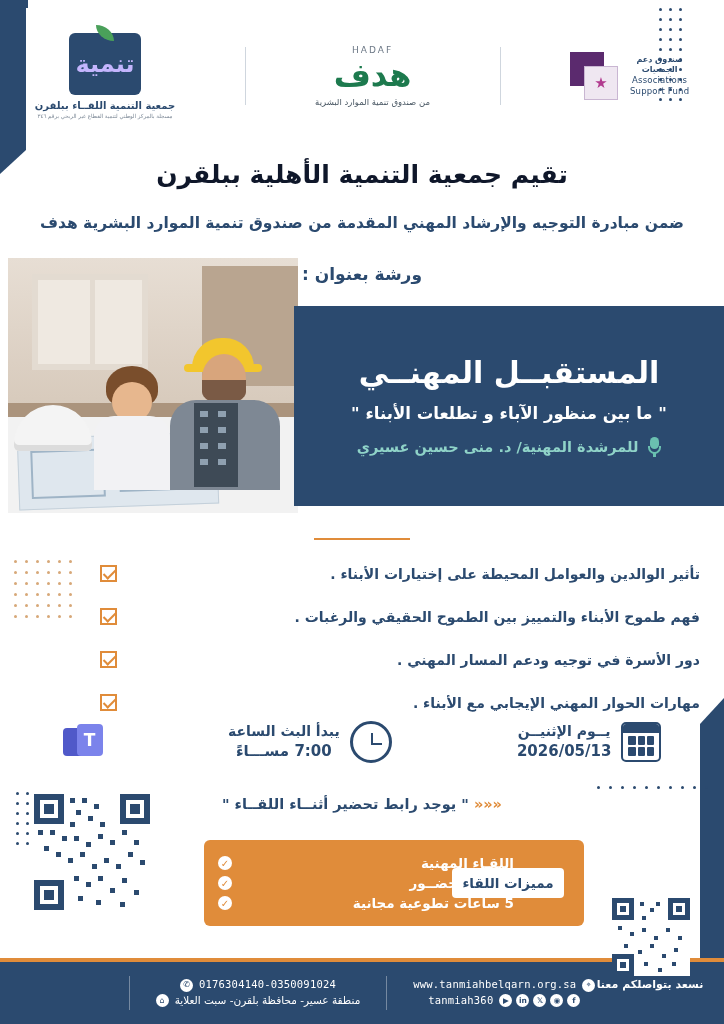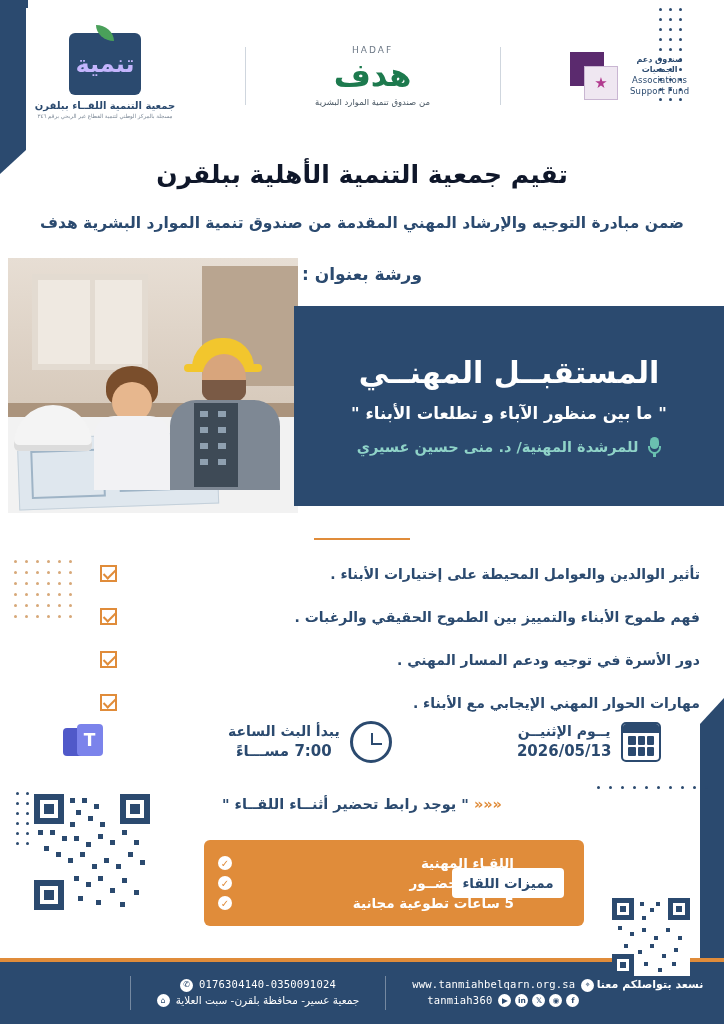--- a/index.html
+++ b/index.html
@@ -639,21 +639,21 @@
     </div>
 
     <div class="f-sep"></div>
 
     <div class="f-col">
       <div class="f-line">
         <span class="f-mono">0176304140-0350091024</span>
         <span class="f-icon">✆</span>
       </div>
       <div class="f-line">
-        <span>جمعية عسير- محافظة بلقرن- سبت العلاية</span>
+        <span>منطقة عسير- محافظة بلقرن- سبت العلاية</span>
         <span class="f-icon">⌂</span>
       </div>
     </div>
 
     <div class="f-sep"></div>
   </div>
 
 </div>
 
 </body></html>

